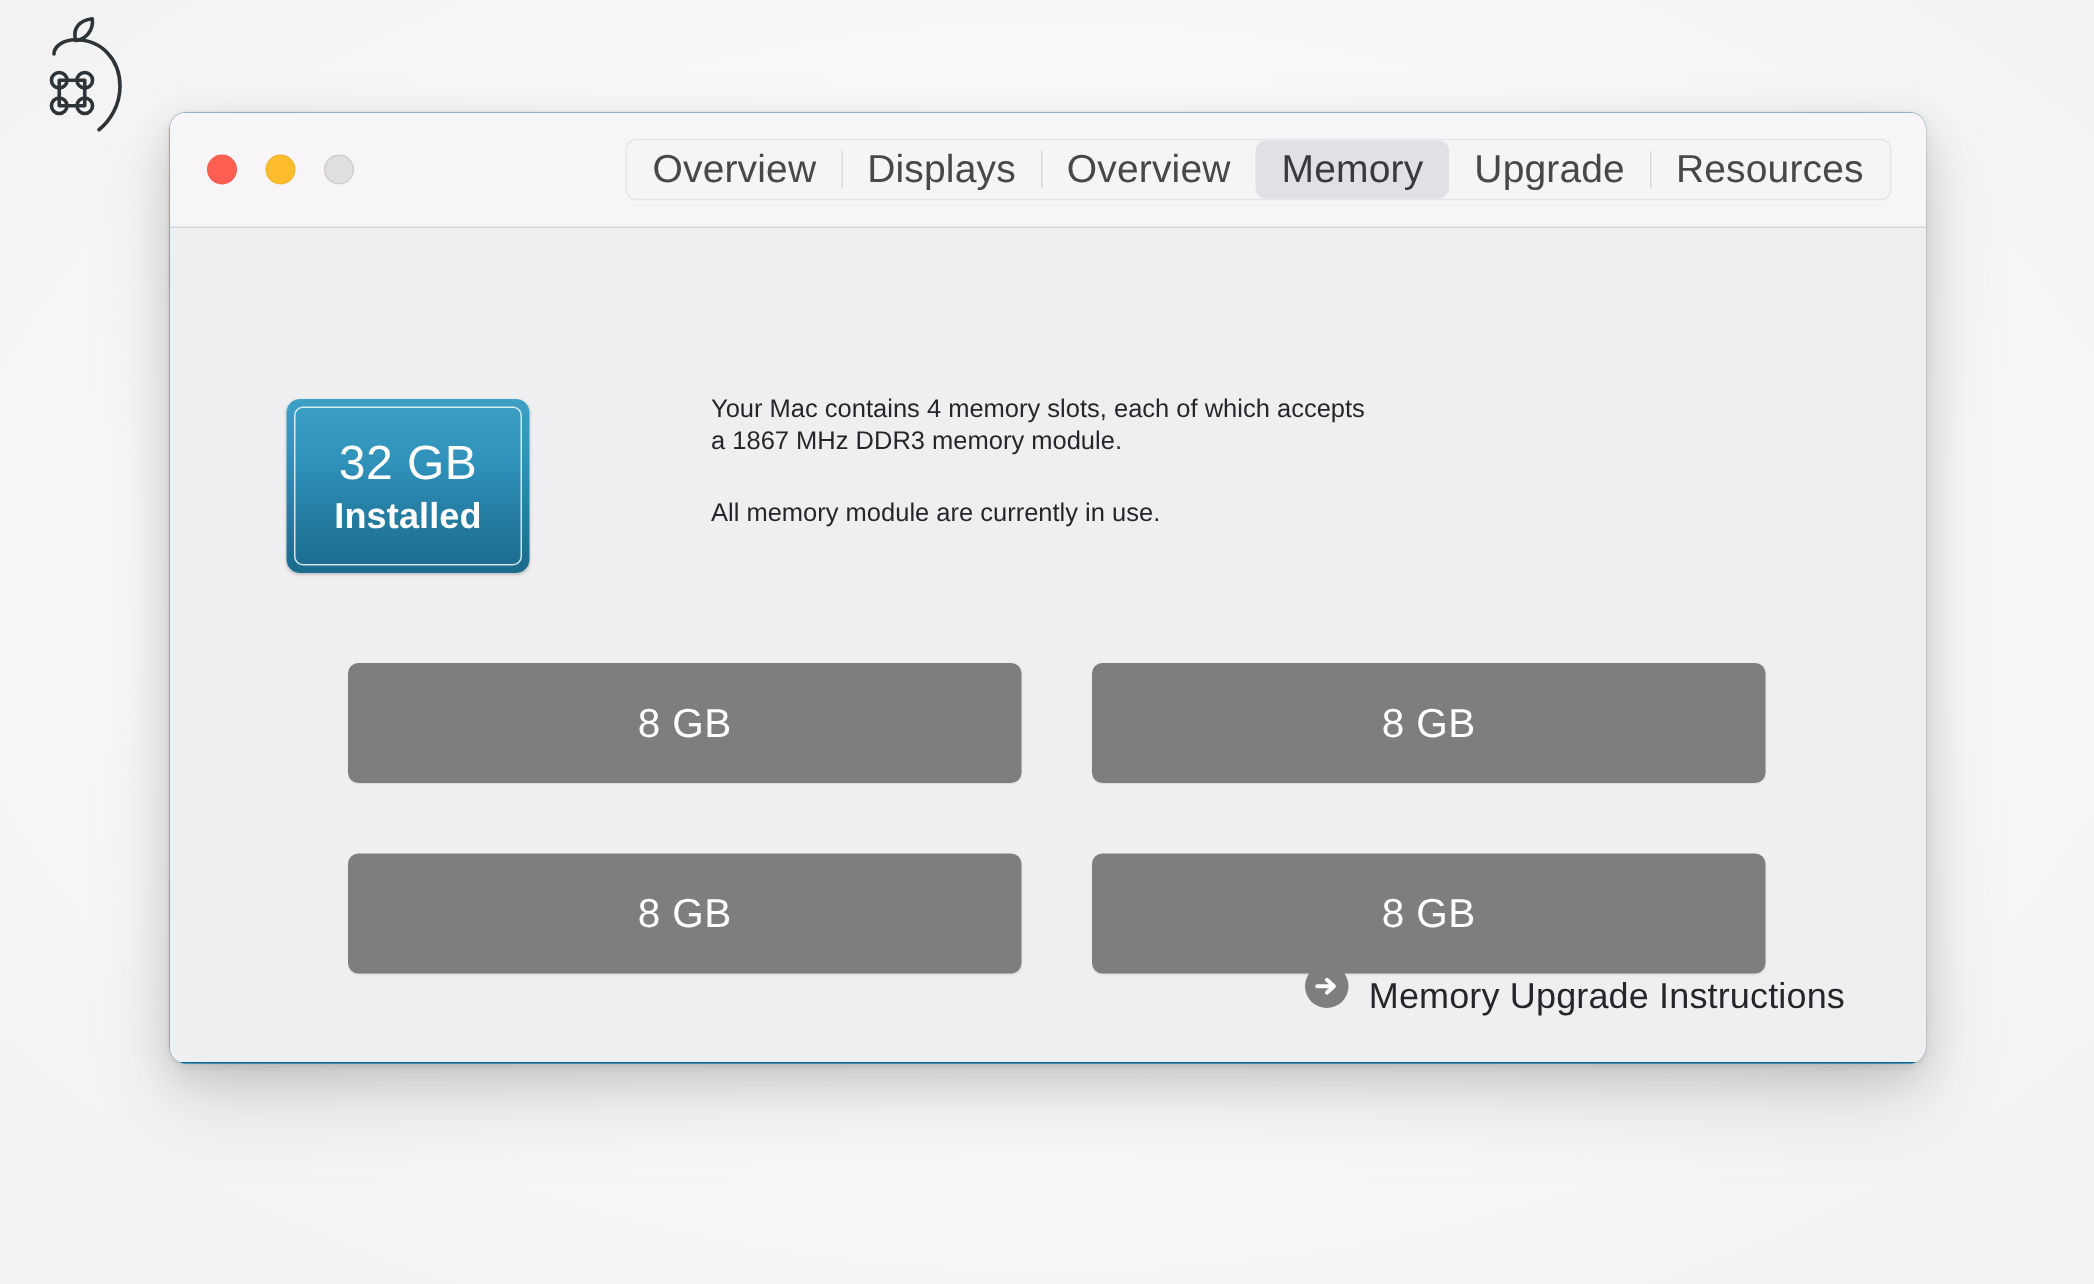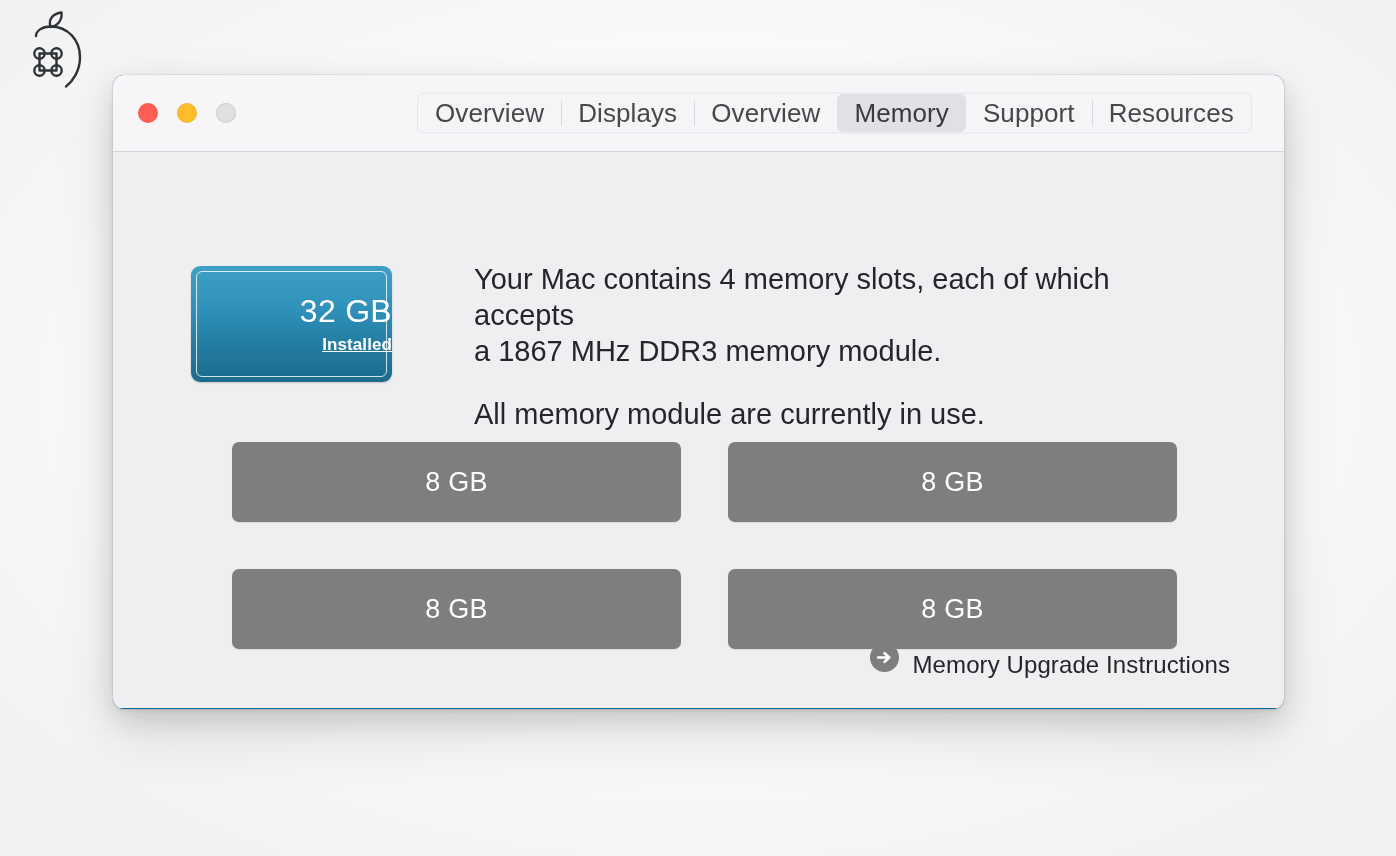--- a/index.html
+++ b/index.html
@@ -93,53 +93,52 @@
   #content {
     position:relative;
     height:556px;
     background:#efeff1;
   }
 
   
   #memory-badge {
     position:absolute;
     left:78px; top:114px;
-    width:201px; height:116px;
+    width:162px; height:116px;
     border-radius:9px;
     background:linear-gradient(180deg, #3fa0c6 0%, #2e8fb8 40%, #22789c 75%, #1b6b8c 100%);
     box-shadow:0 1px 2px rgba(0,0,0,0.18);
     display:flex; flex-direction:column;
-    align-items:flex-end; justify-content:center;
+    align-items:center; justify-content:center;
   }
   #memory-badge::after {
     content:"";
     position:absolute; left:5px; right:5px; top:5px; bottom:5px;
     border:1.6px solid rgba(255,255,255,0.80);
     border-radius:6px;
     pointer-events:none;
   }
   #badge-size {
     font-size:32px; color:#ffffff;
     font-weight:400; letter-spacing:0.3px;
     line-height:1;
     margin-bottom:9px;
   }
   #badge-state {
-    font-size:17px; color:#ffffff;
+    font-size:24px; color:#ffffff;
     font-weight:700; letter-spacing:0.1px;
     line-height:1;
-    text-decoration:underline;
   }
 
   
   #description {
     position:absolute;
     left:361px; top:110px;
     width:650px;
-    font-size:29px;
+    font-size:17px;
     color:#26262a;
     line-height:1.24;
   }
   #description .para-gap { height:27px; }
 
   
   #slot-grid {
     position:absolute;
     left:119px; top:290px;
     width:935px;
@@ -204,21 +203,21 @@
       <div class="light light-close"></div>
       <div class="light light-min"></div>
       <div class="light light-zoom"></div>
     </div>
 
     <div id="tabbar">
       <div class="tab">Overview</div>
       <div class="tab">Displays</div>
       <div class="tab">Overview</div>
       <div class="tab selected">Memory</div>
-      <div class="tab">Support</div>
+      <div class="tab">Upgrade</div>
       <div class="tab">Resources</div>
     </div>
 
   </div>
 
   <div id="content">
 
     <div id="memory-badge">
       <div id="badge-size">32 GB</div>
       <div id="badge-state">Installed</div>

